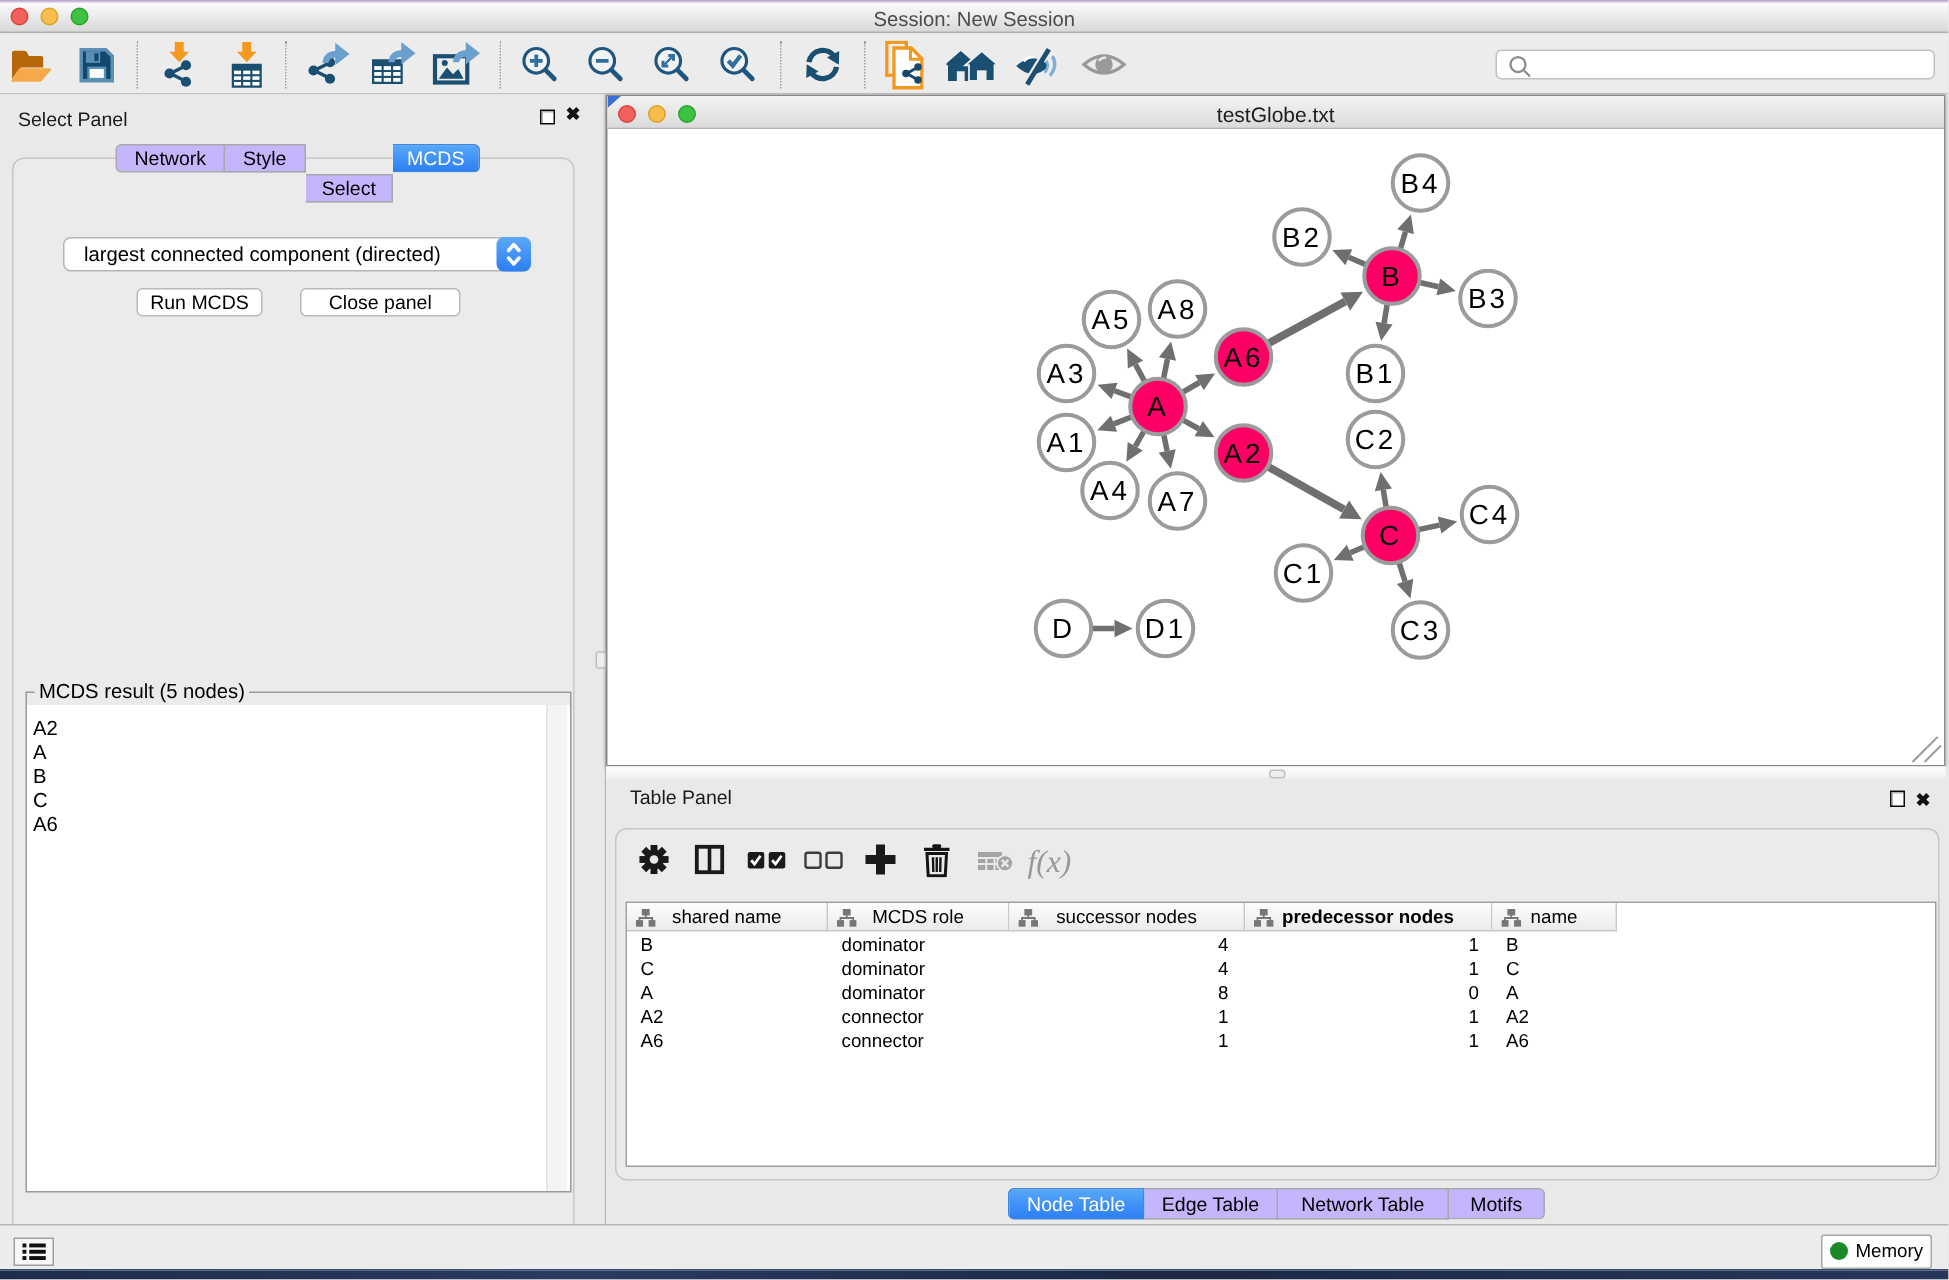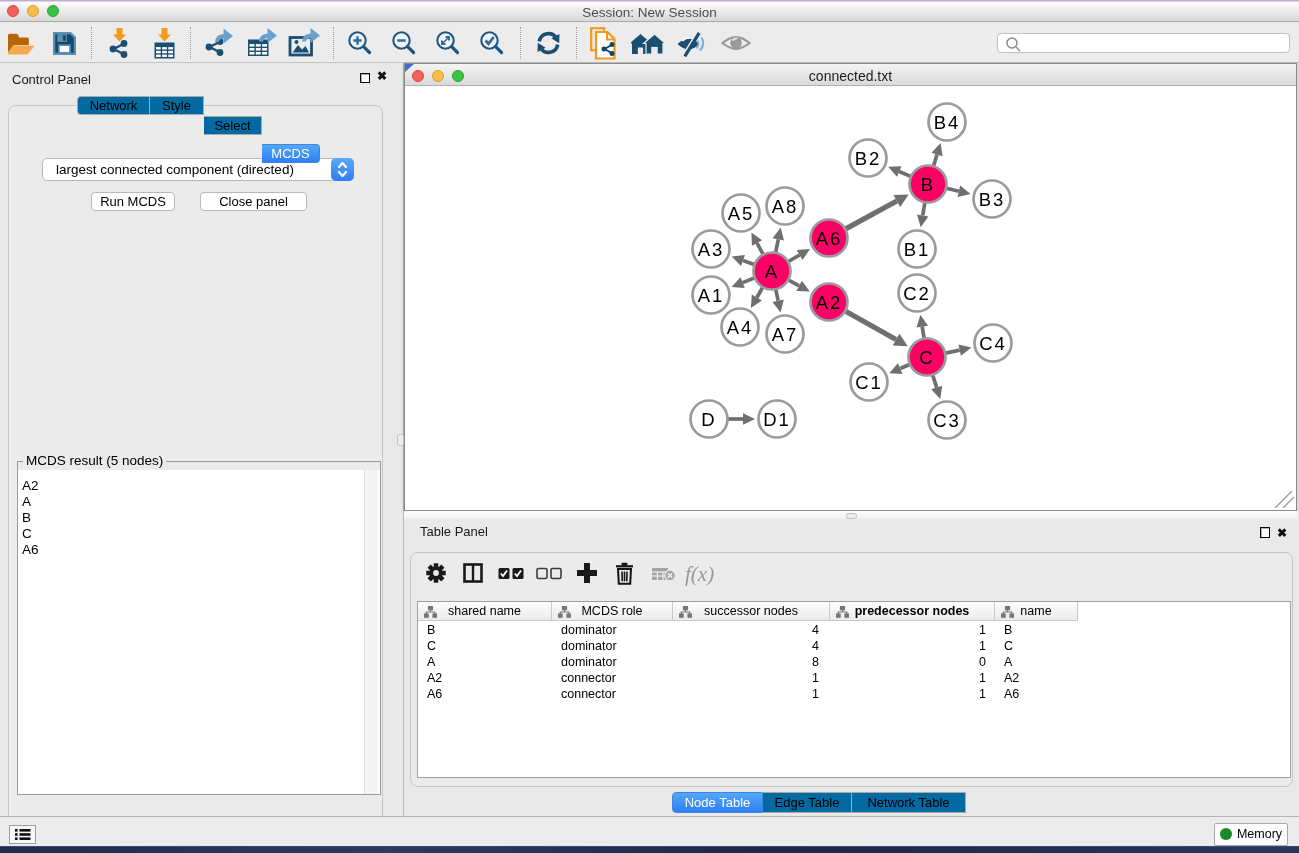--- a/index.html
+++ b/index.html
@@ -15,23 +15,23 @@
 .sep { position:absolute; top:4px; height:32px; width:0; border-left:1px dotted #9f9f9f; }
 .tbi { position:absolute; top:0; }
 #searchbox { position:absolute; left:997px; top:10px; width:293px; height:20px; background:#fff; border:1px solid #c0c0c0; border-radius:4px; }
 
 #cp { left:0; top:63px; width:403px; height:753px; background:#e9e9e9; }
 #cp-title { position:absolute; left:12px; top:9px; font-size:13px; color:#1a1a1a; }
 .wctl-sq { position:absolute; width:10px; height:10.5px; border:1.8px solid #0a0a0a; background:#fff; box-shadow:1px 1px 0 #b0b0b0 inset; }
 .wctl-x { position:absolute; font-size:12px; font-weight:bold; color:#111; }
 #cp-panel { position:absolute; left:8px; top:42px; width:375px; height:759px; background:#ebebeb; border:1px solid #c6c6c6; border-radius:8px; }
 #tabs { position:absolute; left:77px; top:33px; height:19px; display:flex; z-index:5; }
-.tab { height:19px; line-height:18px; font-size:13px; color:#000; background:#0369a1; border:1px solid #a9a9a9; border-left:none; padding:0 11px; text-align:center; }
+.tab { height:19px; line-height:18px; font-size:13px; color:#000; background:#c4b5fd; border:1px solid #a9a9a9; border-left:none; padding:0 11px; text-align:center; }
 .tab.first { border-left:1px solid #a9a9a9; border-radius:4px 0 0 4px; }
-.tab.last { border-radius:0 4px 4px 0;margin-top:48px; }
+.tab.last { border-radius:0 4px 4px 0; }
 .tab.sel { background:linear-gradient(#55a7f8,#2e7ff4); color:#fff; border-color:#3e87e0; }
 #optlabel { position:absolute; left:0; top:74px; width:395px; text-align:center; font-size:13px; color:#000; }
 #dropdown { position:absolute; left:42px; top:95px; width:312px; height:23px; background:#fff; border:1px solid #b5b5b5; border-radius:5px; font-size:13.5px; line-height:21px; color:#000; padding-left:13px; }
 #dd-btn { position:absolute; right:-1px; top:-1px; width:23px; height:23px; border-radius:5px; background:linear-gradient(#5aa9f9,#2d7ef4); }
 .btn { position:absolute; height:19px; background:#fff; border:1px solid #b9b9b9; border-radius:4px; font-size:13px; text-align:center; line-height:17px; color:#000; }
 
 #grp-border { position:absolute; left:17px; top:398px; width:364px; height:334px; border:1px solid #9a9a9a; }
 #grp-label { position:absolute; left:23px; top:390px; font-size:13.5px; color:#000; background:#ebebeb; padding:0 3px; }
 #grp-white { position:absolute; left:18px; top:407px; width:362px; height:324px; background:#fff; }
 #grp-scroll { position:absolute; right:2px; top:0; width:14px; height:100%; background:#f4f4f4; border-left:1px solid #e2e2e2; }
@@ -202,21 +202,21 @@
   <div id="searchbox">
       <svg width="20" height="20" style="position:absolute;left:6px;top:1px">
         <circle cx="8" cy="8" r="5" fill="none" stroke="#8a8a8a" stroke-width="1.5"></circle>
         <line x1="12" y1="12" x2="16" y2="16" stroke="#8a8a8a" stroke-width="1.5"></line>
       </svg>
     </div>
 </div>
 
 <div class="abs" style="left:403px;top:63px;width:1px;height:753px;background:#b9b9b9;"></div>
 <div id="cp" class="abs">
-  <div id="cp-title">Control Panel</div>
+  <div id="cp-title">Select Panel</div>
   <div class="wctl-sq" style="left:360px;top:9.5px;"></div>
   <div class="wctl-x" style="left:377px;top:6px;">✖</div>
   <div id="cp-panel"></div>
   <div id="tabs">
     <div class="tab first" style="width:73px;padding:0;">Network</div>
       <div class="tab" style="width:54px;padding:0;">Style</div>
       <div class="tab" style="width:58px;padding:0;margin-top:20px;">Select</div>
       <div class="tab sel last" style="width:58px;padding:0;">MCDS</div>
   </div>
   <div id="dropdown">largest connected component (directed)
@@ -242,21 +242,21 @@
 </div>
 
 <div id="netwin" class="abs">
   <div id="net-titlebar">
     <svg width="9" height="8" style="position:absolute;left:0px;top:0px">
         <path d="M0 0 L9 0 L0 8 Z" fill="#3b6fd6"></path>
       </svg>
     <div class="tl" style="left:7px;top:5.5px;background:#f4615c;border:0.5px solid #d8443e;"></div>
     <div class="tl" style="left:27px;top:5.5px;background:#f6be4f;border:0.5px solid #dfa023;"></div>
     <div class="tl" style="left:47px;top:5.5px;background:#3ec244;border:0.5px solid #2aa32f;"></div>
-    <div id="net-title">connected.txt</div>
+    <div id="net-title">testGlobe.txt</div>
   </div>
   <svg id="graph" width="891" height="424">
 <line x1="358.0" y1="167.2" x2="352.0" y2="156.0" stroke="#6f6f6f" stroke-width="3.7"></line>
 <polygon points="346.4,145.4 357.1,153.3 346.9,158.7" fill="#6f6f6f"></polygon>
 <line x1="370.7" y1="165.4" x2="373.3" y2="152.3" stroke="#6f6f6f" stroke-width="3.7"></line>
 <polygon points="375.7,140.6 379.0,153.5 367.6,151.2" fill="#6f6f6f"></polygon>
 <line x1="349.1" y1="177.6" x2="338.0" y2="173.5" stroke="#6f6f6f" stroke-width="3.7"></line>
 <polygon points="326.7,169.5 340.0,168.1 336.0,179.0" fill="#6f6f6f"></polygon>
 <line x1="349.3" y1="191.0" x2="337.6" y2="195.6" stroke="#6f6f6f" stroke-width="3.7"></line>
 <polygon points="326.5,199.9 335.5,190.2 339.8,200.9" fill="#6f6f6f"></polygon>

